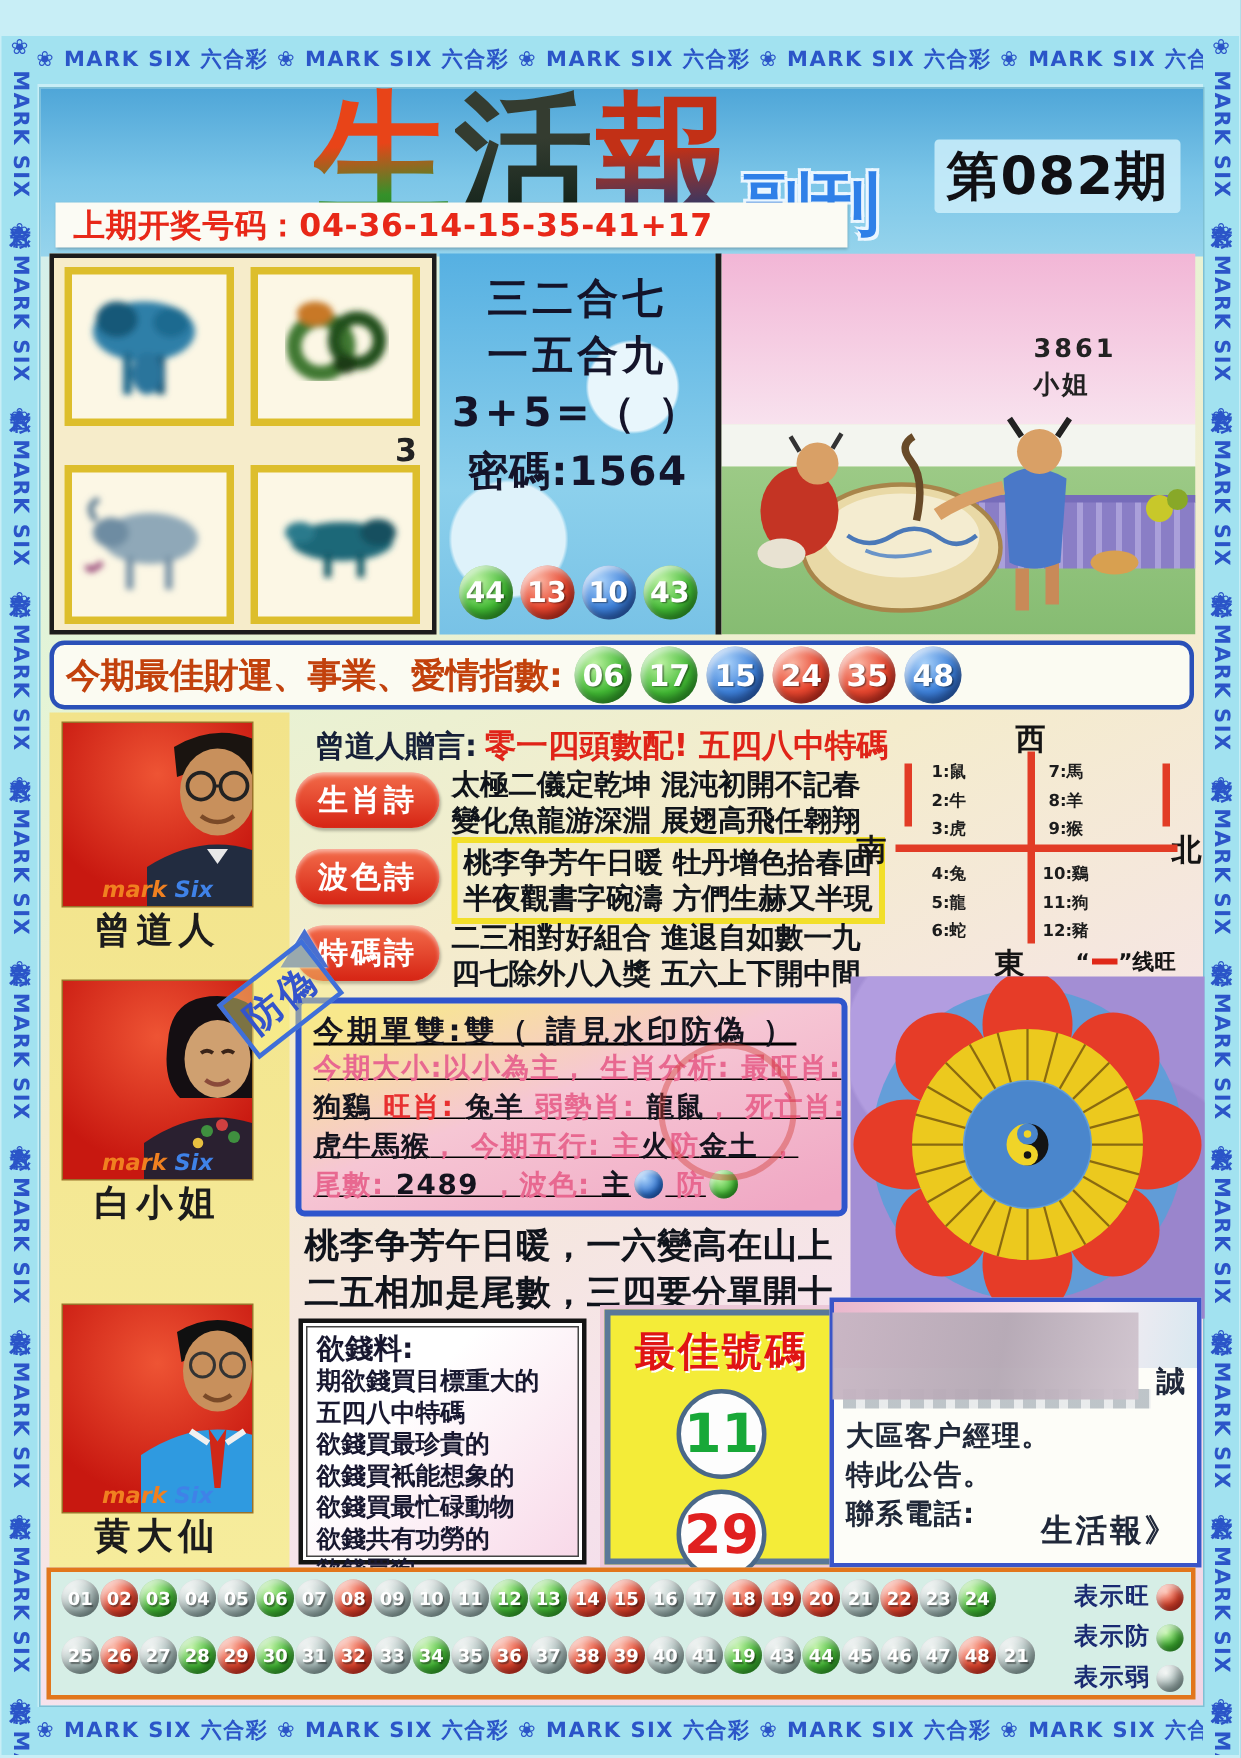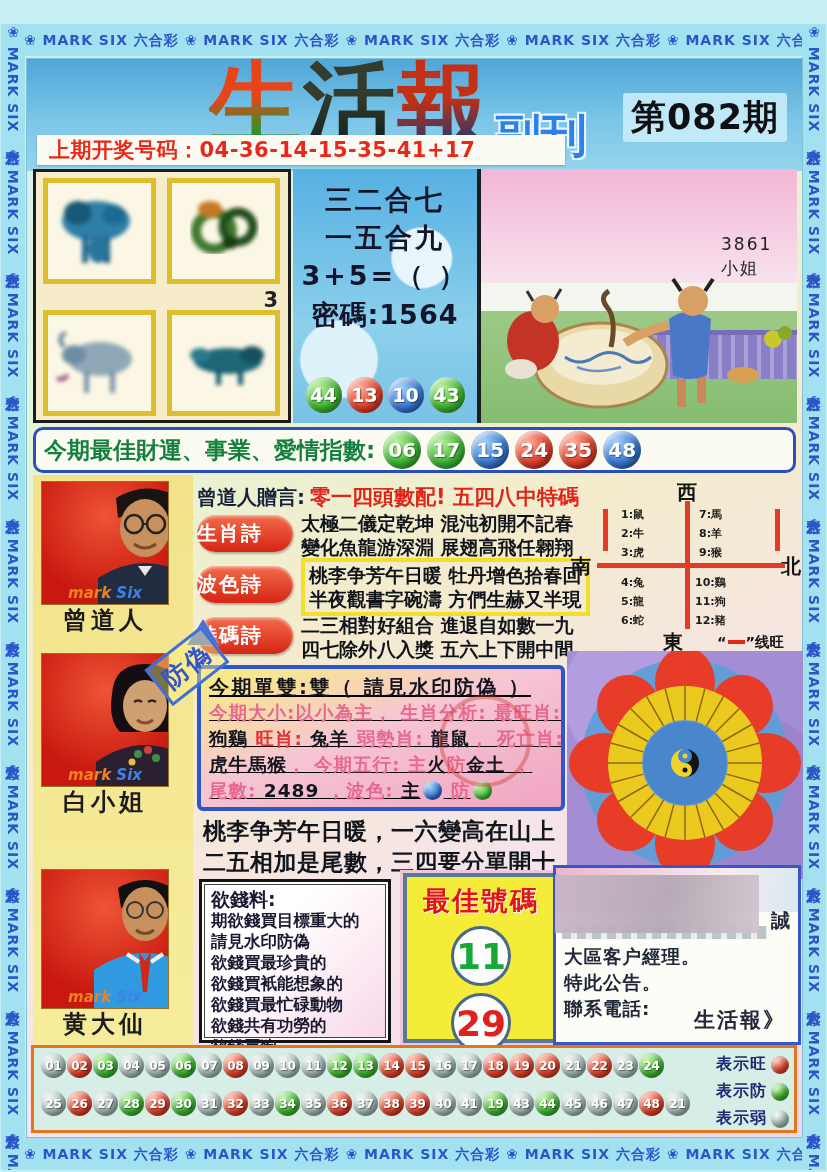--- a/index.html
+++ b/index.html
@@ -44,25 +44,25 @@
           text-align:center;padding-top:12px;}
   .riddle .rl{font-size:27px;font-weight:bold;color:#14142a;line-height:38px;letter-spacing:3px;}
   .riddle .pw{font-size:27px;font-weight:bold;color:#14142a;line-height:40px;letter-spacing:1px;}
   .midballs{position:absolute;left:0;bottom:10px;width:100%;display:flex;justify-content:center;gap:5px;}
   .cartoon{position:absolute;left:450px;top:110px;width:320px;height:254px;border-left:4px solid #1c1c1c;overflow:hidden;}
   .sky{position:absolute;left:0;top:0;width:100%;height:114px;background:linear-gradient(180deg,#f2b6d6,#f8e2ee);}
   .band{position:absolute;left:0;top:114px;width:100%;height:28px;background:#f3f5ef;}
   .ground{position:absolute;left:0;top:142px;width:100%;height:112px;background:linear-gradient(180deg,#9cca86,#86bc72);}
   .fence{position:absolute;right:0;top:166px;width:205px;height:44px;
          background:repeating-linear-gradient(90deg,#8a7ec6 0 9px,#aaa0da 9px 13px);box-shadow:0 -5px 0 #766cba;}
-  .ccode{position:absolute;left:208px;top:63px;font-size:17px;font-weight:normal;color:#222;line-height:24px;letter-spacing:2px;margin-left:32px;}
+  .ccode{position:absolute;left:208px;top:52px;font-size:17px;font-weight:bold;color:#222;line-height:24px;letter-spacing:2px;}
   
   .banner{position:absolute;left:6px;top:368px;width:763px;height:46px;background:#fbfbf2;
           border:3px solid #2a50b8;border-radius:10px;display:flex;align-items:center;padding:0 8px;}
-  .banner .blabel{font-size:23px;font-weight:bold;color:#15803d;white-space:nowrap;margin-right:8px;}
+  .banner .blabel{font-size:23px;font-weight:bold;color:#c2410c;white-space:nowrap;margin-right:8px;}
   .banner .bballs{display:flex;gap:6px;}
   
   .ball{display:inline-flex;align-items:center;justify-content:center;border-radius:50%;color:#fff;font-weight:bold;
         text-shadow:1px 1px 1px rgba(0,0,0,.45);
         box-shadow:inset -3px -4px 6px rgba(0,0,0,.35),inset 2px 3px 4px rgba(255,255,255,.65);}
   .green{background:radial-gradient(circle at 35% 30%,#bdf2a2,#42ba34 55%,#1f8f1f);}
   .red{background:radial-gradient(circle at 35% 30%,#fab4a2,#e84830 52%,#bc1810);}
   .blue{background:radial-gradient(circle at 35% 30%,#aad2fa,#3f82da 52%,#1848a8);}
   .gray{background:radial-gradient(circle at 35% 30%,#eff3f1,#a9bdbb 55%,#6f908d);}
   .b38{width:38px;height:38px;font-size:20px;} .b36{width:36px;height:36px;font-size:19px;}
@@ -70,27 +70,27 @@
   .b18{width:18px;height:18px;}
   
   .ystrip{position:absolute;left:6px;top:416px;width:160px;height:570px;background:linear-gradient(180deg,#f2e38a,#f6ec9c);}
   .card{position:absolute;left:14px;width:128px;}
   .photo{position:relative;width:128px;background:radial-gradient(circle at 50% 28%,#ee5434,#c81810 75%);
          border:1px solid #99722a;overflow:hidden;padding-left:40px;}
   .wm{position:absolute;left:0;right:0;bottom:2px;text-align:center;font-size:15px;font-weight:bold;font-style:italic;}
   .wm .wa{color:#f08020;} .wm .wb{color:#3f82e8;}
   .caption{font-size:24px;font-weight:bold;color:#1c1c1c;text-align:center;letter-spacing:4px;line-height:30px;}
   
-  .quote{position:absolute;left:170px;top:424px;width:395px;white-space:nowrap;}
+  .quote{position:absolute;left:170px;top:424px;width:395px;white-space:nowrap;text-align:right;}
   .quote .ql{font-size:20px;font-weight:bold;color:#162038;}
   .quote .qt{font-size:21px;font-weight:bold;color:#e02418;}
   .poemrow{position:absolute;left:170px;width:394px;height:48px;}
   .pill{position:absolute;left:0;top:4px;width:96px;height:37px;border-radius:19px;
         background:linear-gradient(180deg,#f36c4a,#d62414);color:#fff;font-size:20px;font-weight:bold;
-        text-align:left;line-height:37px;letter-spacing:2px;box-shadow:inset 0 2px 3px rgba(255,255,255,.5),1px 2px 2px rgba(0,0,0,.25);}
+        text-align:center;line-height:37px;letter-spacing:2px;box-shadow:inset 0 2px 3px rgba(255,255,255,.5),1px 2px 2px rgba(0,0,0,.25);}
   .plines{position:absolute;left:104px;top:0;font-size:19px;font-weight:bold;color:#10141a;line-height:24px;white-space:nowrap;text-align:center;}
   .poemrow.boxed .plines{border:4px solid #f2df2a;padding:1px 4px;top:-4px;}
   .mountain{position:absolute;left:160px;top:560px;width:0;height:0;border-left:16px solid transparent;
             border-right:16px solid transparent;border-bottom:26px solid #4a6fd0;filter:drop-shadow(0 0 1px #fff);}
   
   .forecast{position:absolute;left:170px;top:606px;width:368px;height:146px;border:4px solid #2f55cc;border-radius:6px;
             background:linear-gradient(160deg,#f8e88c 8%,#f6c6d4 45%,#f0a8c4 95%);padding:5px 8px;overflow:hidden;text-decoration:underline;}
   .fline{white-space:nowrap;font-weight:bold;font-size:18.5px;line-height:26px;letter-spacing:1px;}
   .fline:first-child{font-size:20px;letter-spacing:2.5px;}
   .rk{color:#14141e;} .rp{color:#e86890;} .rr{color:#e83030;}
@@ -397,21 +397,21 @@
 
     <div class="couplet" id="couplet">
         <div>桃李争芳午日暖，一六變高在山上</div>
         <div>二五相加是尾數，三四要分單開十</div>
       </div>
 
     <div class="money">
       <div class="mtitle">欲錢料:</div>
       <div id="money-lines">
           <div class="mline">期欲錢買目標重大的</div>
-          <div class="mline">請見水印防偽</div>
+          <div class="mline">五四八中特碼</div>
           <div class="mline">欲錢買最珍貴的</div>
           <div class="mline">欲錢買衹能想象的</div>
           <div class="mline">欲錢買最忙碌動物</div>
           <div class="mline">欲錢共有功勞的</div>
           <div class="mline">欲錢買狗</div>
         </div>
     </div>
 
     <div class="best">
       <div class="btitle">最佳號碼</div>

